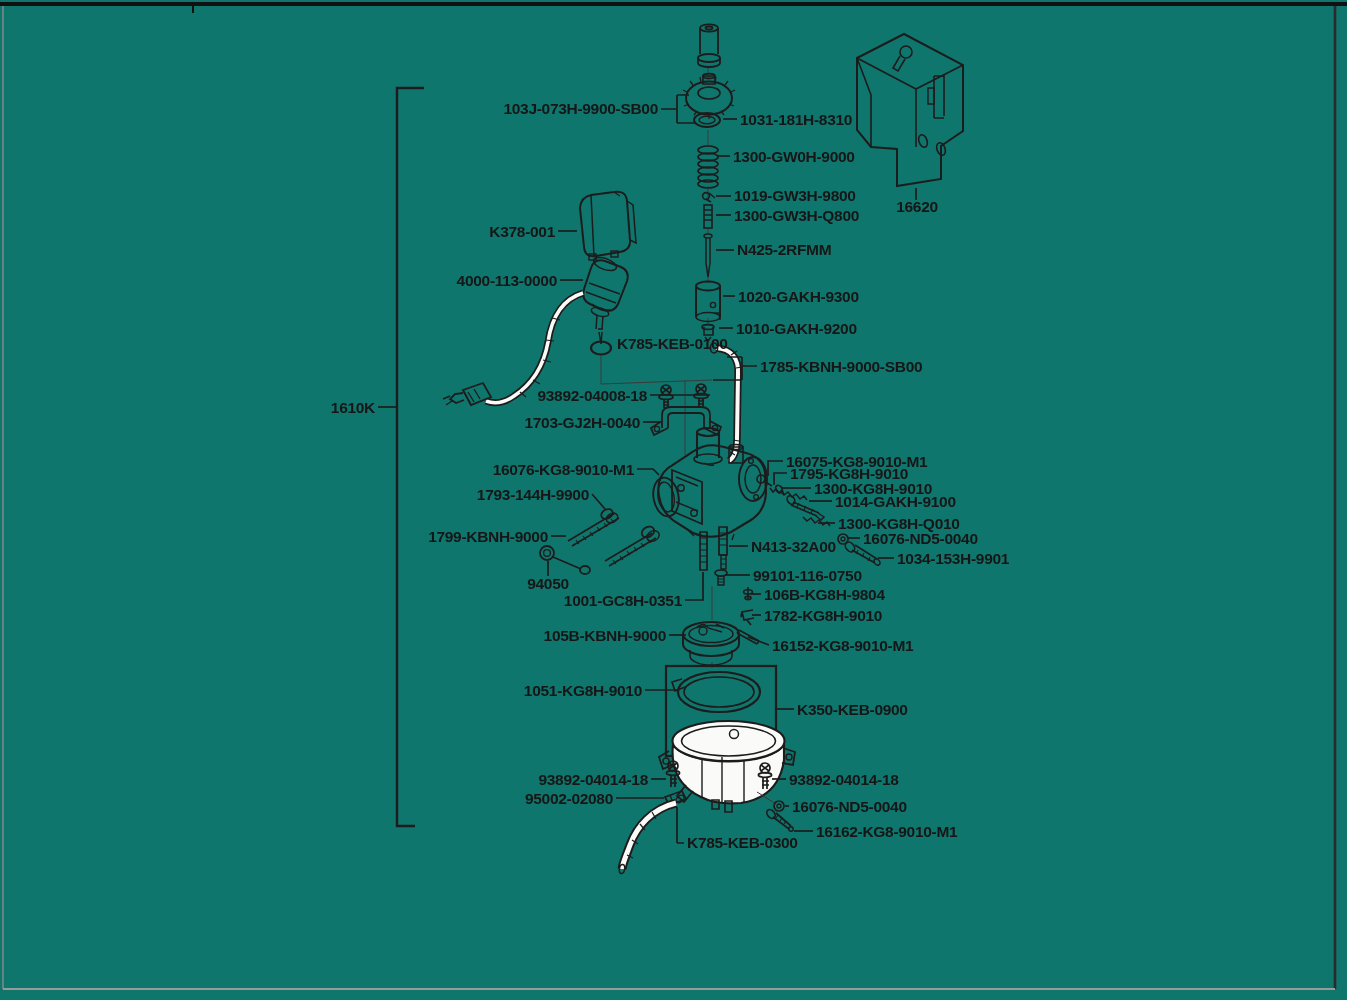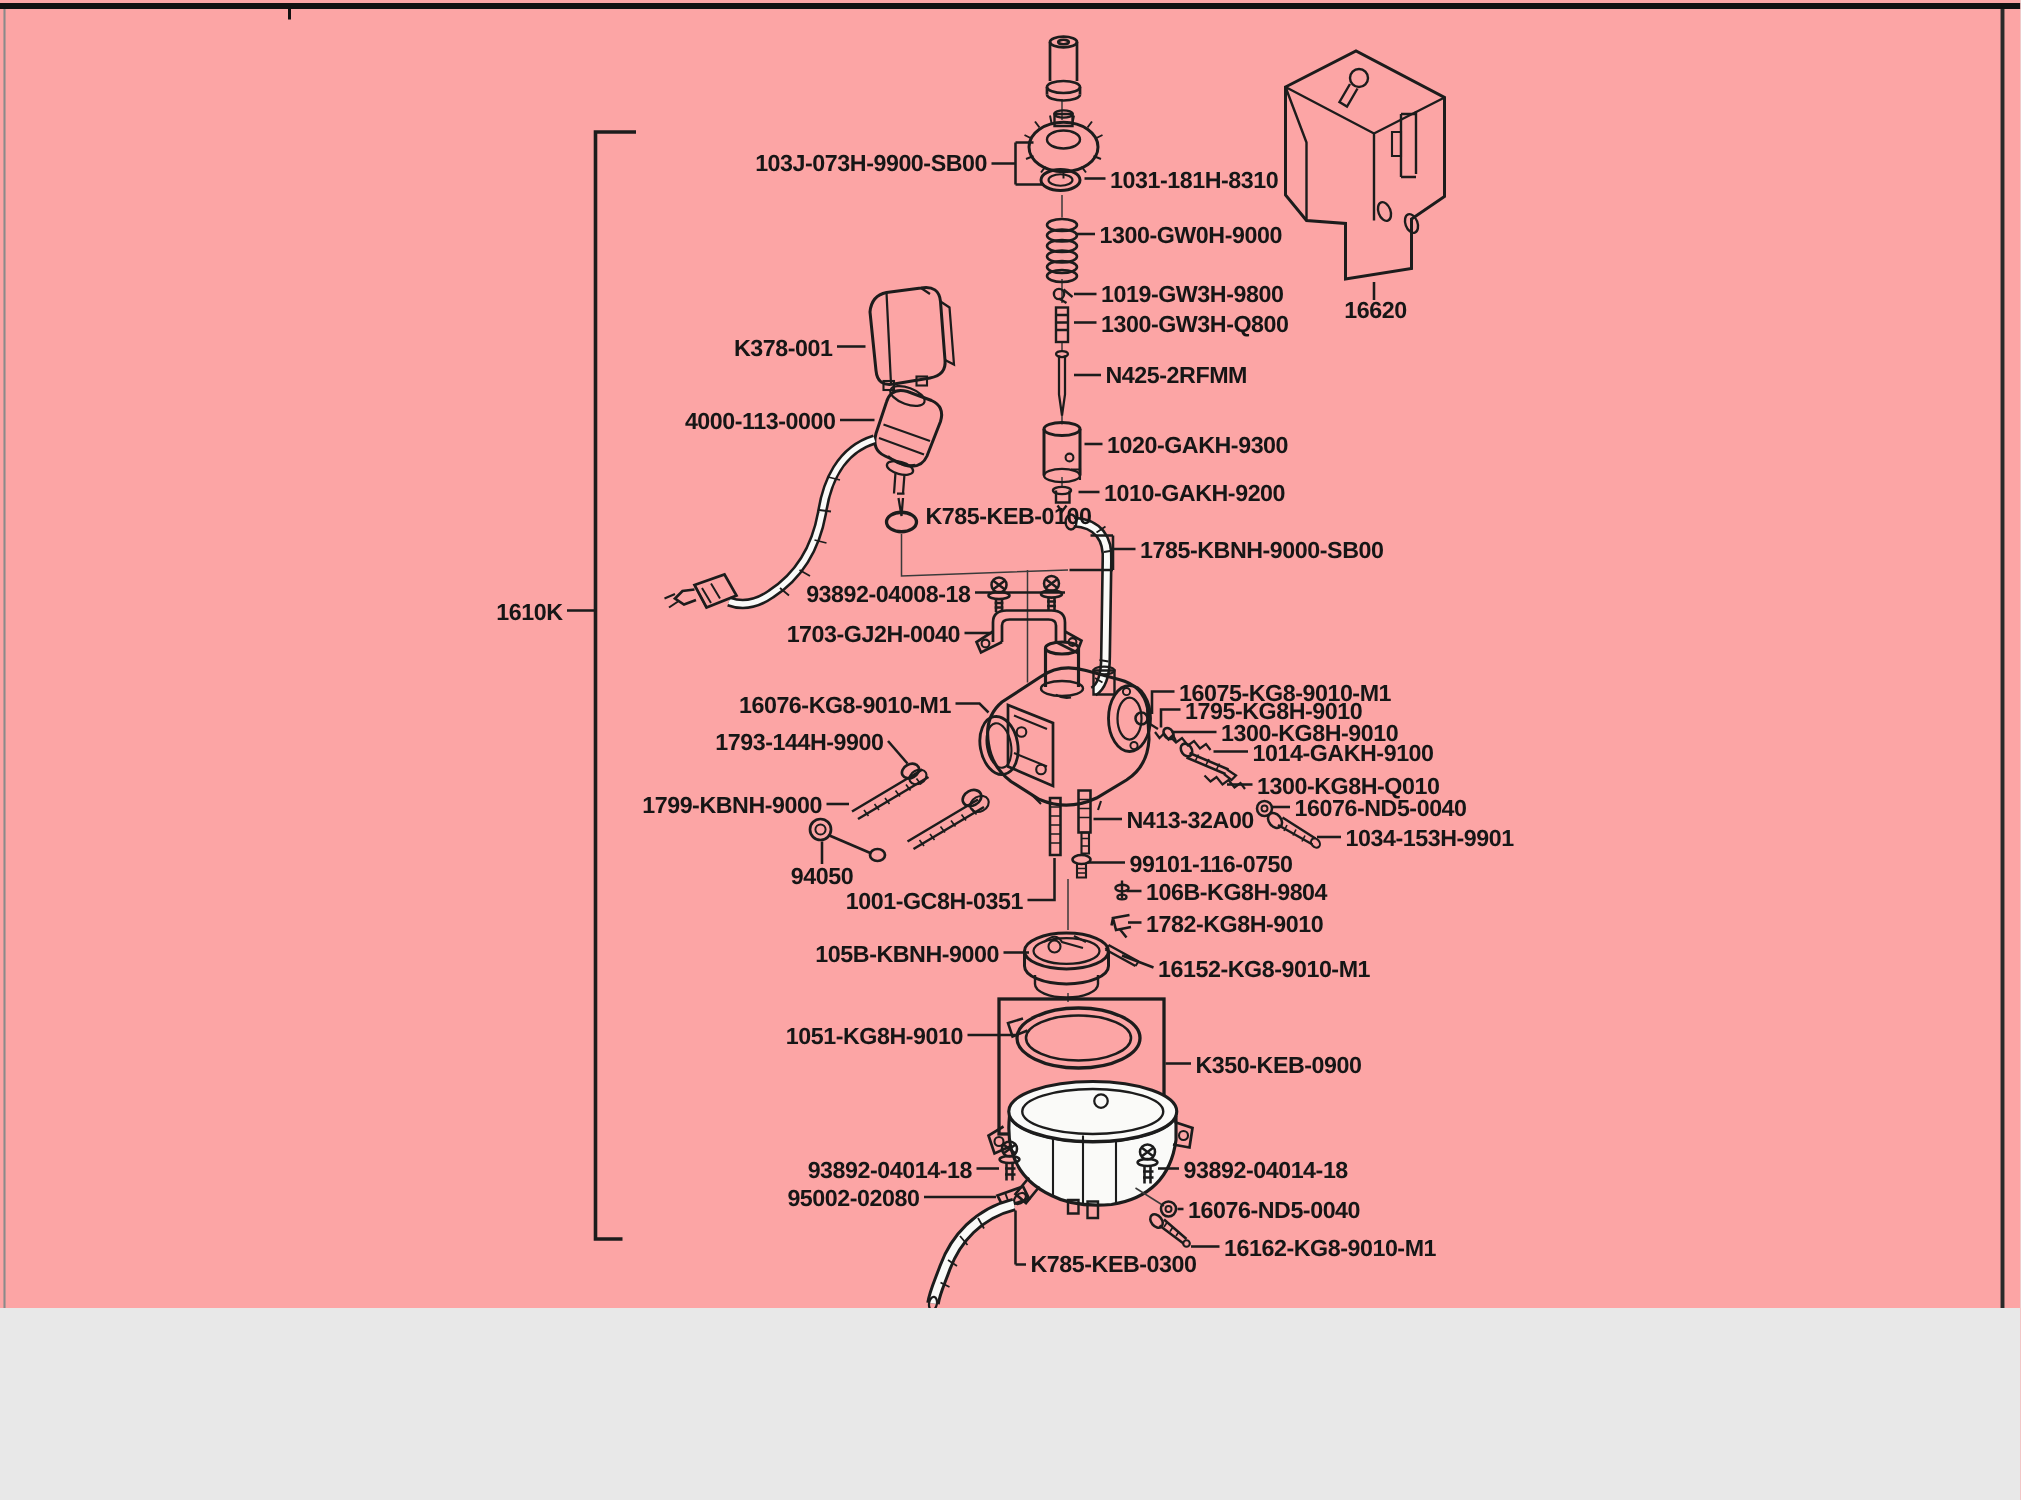--- a/index.html
+++ b/index.html
@@ -1,19 +1,19 @@
 <!DOCTYPE html>
 <html><head>
 <meta charset="utf-8">
 <style>
   html,body{margin:0;padding:0;background:#e8e8e8;}
   .page{
     position:relative;
-    width:1347px;height:872px;
-    background:#fca5a5;
+    width:1347px;height:1000px;
+    background:#0f766e;
     overflow:hidden;
     font-family:"Liberation Sans", sans-serif;
   }
   svg{display:block;}
   text.lbl{
     font-family:"Liberation Sans", sans-serif;
     font-size:15.5px;
     font-weight:bold;
     fill:#161616;
     letter-spacing:-0.3px;

